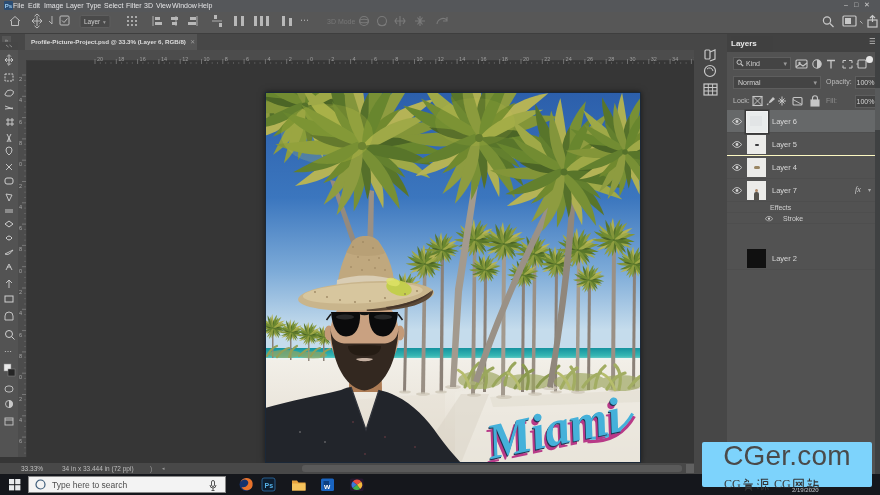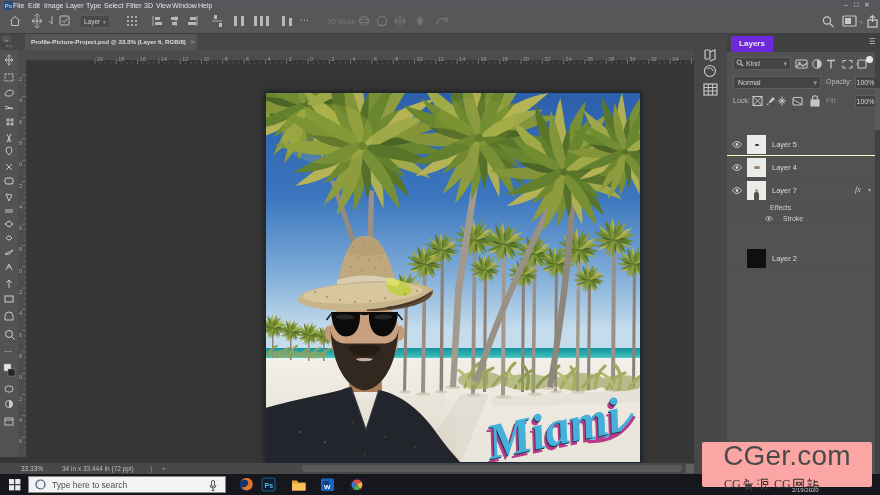--- a/index.html
+++ b/index.html
@@ -28,21 +28,21 @@
   
   #statusbar{left:0;top:463px;width:694px;height:11px;background:#484848;color:#c2c2c2;font-size:6.5px;}
   
   #dock{left:694px;top:34px;width:33px;height:440px;background:#474747;}
   #panel{left:727px;top:34px;width:153px;height:440px;background:#525252;color:#d6d6d6;font-size:7.5px;}
   
   #taskbar{left:0;top:474px;width:880px;height:21px;background:#15171c;}
   #searchbox{left:28px;top:476px;width:198px;height:17px;background:#f3f3f3;border:1px solid #888;
     box-sizing:border-box;color:#4d4d4d;font-size:8.5px;display:flex;align-items:center;}
   
-  #watermark{left:702px;top:442px;width:170px;height:45px;background:#fca5a5;border-radius:2px;
+  #watermark{left:702px;top:442px;width:170px;height:45px;background:#7dd3fc;border-radius:2px;
     color:#3f3f3f;text-align:center;z-index:30;}
   #watermark .big{font-size:28px;line-height:27px;margin-top:0px;color:#4a4a4a;letter-spacing:0.2px;}
 </style>
 </head>
 <body>
 <div id="stage">
   <div class="abs" id="menubar">
     <div class="ps" style="position:absolute;left:2px;top:1px;">Ps</div>
     <span style="position:absolute;left:13px;top:1.5px;">File</span>
       <span style="position:absolute;left:28px;top:1.5px;">Edit</span>
@@ -655,21 +655,21 @@
         <path d="M16 18 l5 -2 v9 l-5 2"></path>
         <circle cx="16" cy="37" r="5.5"></circle>
         <path d="M13 35 a3.5 3.5 0 0 1 6 2" stroke-width="1"></path>
         <rect x="10" y="50" width="13" height="11"></rect>
         <path d="M10 53.5 h13 M10 57 h13 M14.3 50 v11 M18.6 50 v11" stroke-width="1"></path>
       </g>
     </svg>
   </div>
   <div class="abs" id="panel">
     <div style="position:absolute;left:0;top:0;width:153px;height:18px;background:#414141;"></div>
-    <div style="position:absolute;left:4px;top:2px;width:42px;height:16px;background:#6d28d9;color:#e9e9e9;font-size:8px;font-weight:bold;text-align:center;line-height:16px;">Layers</div>
+    <div style="position:absolute;left:4px;top:2px;width:42px;height:16px;background:#404040;color:#e9e9e9;font-size:8px;font-weight:bold;text-align:left;line-height:16px;">Layers</div>
     <div style="position:absolute;left:142px;top:4px;color:#c0c0c0;font-size:8px;line-height:8px;">☰</div>
     <div style="position:absolute;left:6px;top:23px;width:58px;height:13px;background:#444444;border:1px solid #5e5e5e;box-sizing:border-box;color:#cecece;font-size:7px;line-height:11px;"><svg width="8" height="8" viewBox="0 0 8 8" style="vertical-align:-1px;margin-left:2px;">
           <circle cx="3.2" cy="3.2" r="2.2" fill="none" stroke="#c6c6c6" stroke-width="1"></circle>
           <path d="M5 5 L7.2 7.2" stroke="#c6c6c6" stroke-width="1.2"></path>
         </svg><span style="margin-left:2px;">Kind</span><span style="float:right;margin-right:3px;color:#9a9a9a;">▾</span></div>
     <svg style="position:absolute;left:68px;top:23px;" width="72" height="14" viewBox="0 0 72 14">
         <g stroke="#c6c6c6" fill="none" stroke-width="1.1">
           <rect x="1" y="3" width="11" height="8" rx="1"></rect>
           <circle cx="4.5" cy="6" r="1.2" fill="#c6c6c6" stroke="none"></circle>
           <path d="M1 10 l4 -3 l3 2 l4 -3"></path>
@@ -696,20 +696,30 @@
           <rect x="41" y="3.5" width="9" height="7.5" rx="1"></rect>
           <path d="M41 5.5 l9 5" stroke-width="0.9"></path>
           <rect x="59" y="6" width="8" height="6" fill="#c6c6c6"></rect>
           <path d="M60.5 6 v-1.8 a2.4 2.4 0 0 1 5 0 v1.8"></path>
         </g>
       </svg>
     <div style="position:absolute;left:99px;top:63px;color:#8f8f8f;font-size:7px;">Fill:</div>
     <div style="position:absolute;left:128px;top:61px;width:21px;height:13px;background:#444444;border:1px solid #5e5e5e;box-sizing:border-box;color:#d2d2d2;font-size:7px;line-height:11px;text-align:center;">100%</div>
       <div style="position:absolute;left:150px;top:63px;color:#9a9a9a;font-size:6px;">▾</div>
     <div id="rows" style="position:absolute;left:0;top:76px;width:153px;height:364px;">
+      <div style="position:absolute;left:0;top:0px;width:153px;height:23px;background:#666869;border-bottom:1px solid #4e4e4e;box-sizing:border-box;">
+          <div style="position:absolute;left:5px;top:8px;"><svg width="10" height="7" viewBox="0 0 10 7">
+              <path d="M0.5 3.5 C2 1 4 0.6 5 0.6 C6 0.6 8 1 9.5 3.5 C8 6 6 6.4 5 6.4 C4 6.4 2 6 0.5 3.5 Z" fill="none" stroke="#d4d4d4" stroke-width="0.9"></path>
+              <circle cx="5" cy="3.5" r="1.4" fill="#d4d4d4"></circle>
+            </svg></div>
+          <div style="position:absolute;left:20px;top:1.5px;width:20px;height:20px;background:#e9ecec;outline:1.5px solid #f2f2f2;box-shadow:0 0 0 2.5px #3a3a3a;">
+            <div style="position:absolute;left:3px;top:4px;width:12px;height:10px;background:#e2e5e6;"></div>
+          </div>
+          <div style="position:absolute;left:45px;top:0;height:23px;line-height:23px;font-size:7.5px;color:#d8d8d8;">Layer 6</div>
+        </div>
       <div style="position:absolute;left:0;top:23px;width:153px;height:23px;background:transparent;border-bottom:1px solid #fef9c3;box-sizing:border-box;">
           <div style="position:absolute;left:5px;top:8px;"><svg width="10" height="7" viewBox="0 0 10 7">
               <path d="M0.5 3.5 C2 1 4 0.6 5 0.6 C6 0.6 8 1 9.5 3.5 C8 6 6 6.4 5 6.4 C4 6.4 2 6 0.5 3.5 Z" fill="none" stroke="#d4d4d4" stroke-width="0.9"></path>
               <circle cx="5" cy="3.5" r="1.4" fill="#d4d4d4"></circle>
             </svg></div>
           <div style="position:absolute;left:20px;top:2px;width:19px;height:19px;background:#ebebe9;">
             <div style="position:absolute;left:7.5px;top:8.5px;width:4px;height:2px;background:#3a3a3c;border-radius:1px;"></div>
           </div>
           <div style="position:absolute;left:45px;top:0;height:23px;line-height:23px;font-size:7.5px;color:#d8d8d8;">Layer 5</div>
         </div>

